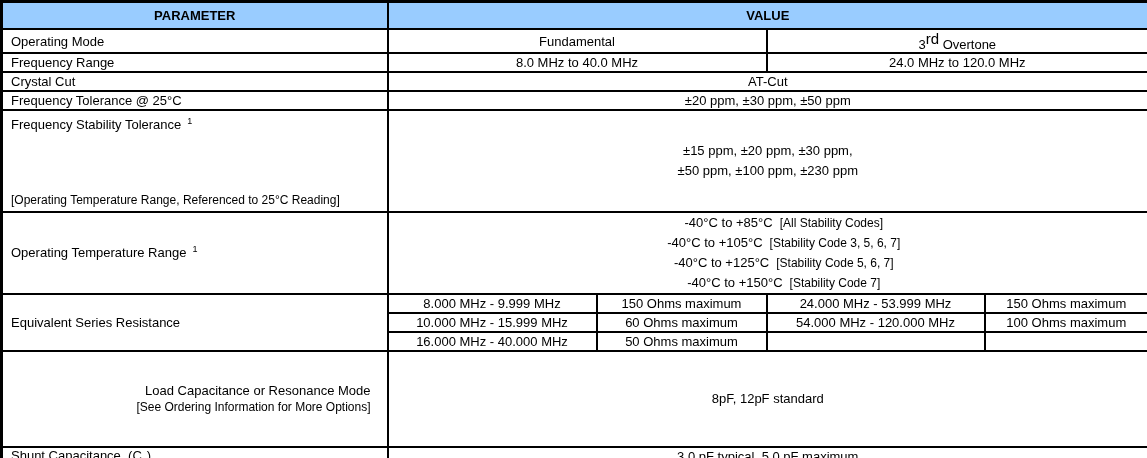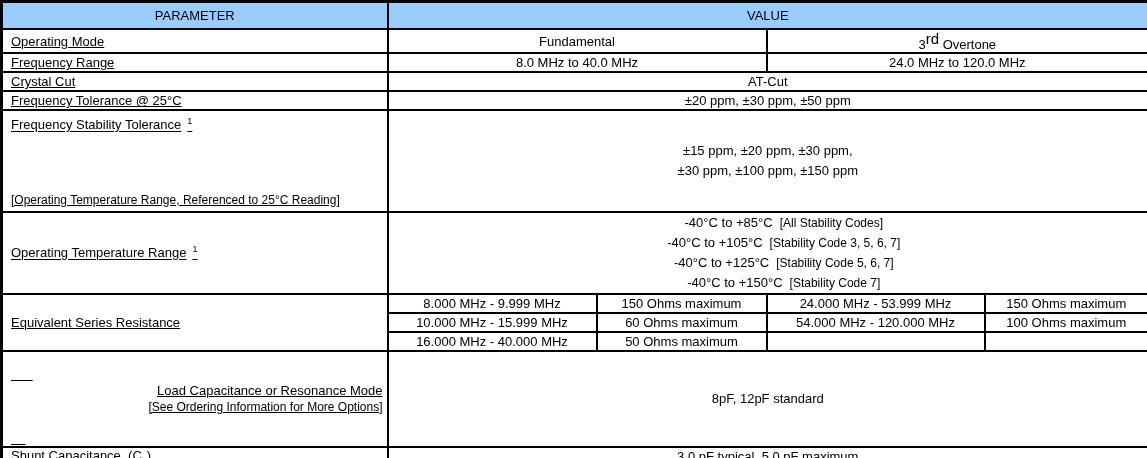--- a/index.html
+++ b/index.html
@@ -20,29 +20,28 @@
     border:3px solid var(--border);
   }
   table.spec td{
     border:2px solid var(--border);
     font-size:13px;
     overflow:hidden;
     vertical-align:middle;
   }
   td.hdr{
     background:var(--header-bg);
-    font-weight:normal;
+    font-weight:bold;
     text-align:center;
     font-size:14px;
   }
   td.lbl{
     text-align:left;
-    padding:0 4px 0 8px;
+    padding:0 16px 0 8px;
     white-space:pre;
-    text-decoration:underline;
   }
   td.val{
     text-align:center;
     padding:0 2px;
   }
   sup.ref{
     font-size:9px;
     margin-left:6px;
   }
   sup.ord{
@@ -132,21 +131,21 @@
 
   <tr class="h56">
     <td class="lbl">
       <div class="lbl-stack">
         <div><span>Frequency Stability Tolerance</span><sup class="ref">1</sup></div>
         <div class="note">[Operating Temperature Range, Referenced to 25°C Reading]</div>
       </div>
     </td>
     <td class="val" colspan="4">
       <div class="stab-line">±15 ppm, ±20 ppm, ±30 ppm,</div>
-      <div class="stab-line">±30 ppm, ±100 ppm, ±150 ppm</div>
+      <div class="stab-line">±50 ppm, ±100 ppm, ±230 ppm</div>
     </td>
   </tr>
 
   <tr class="h79">
     <td class="lbl"><span>Operating Temperature Range</span><sup class="ref">1</sup></td>
     <td class="val" colspan="4">
       <div class="temp-line"><span>-40°C to +85°C</span><span class="note">[All Stability Codes]</span></div>
       <div class="temp-line"><span>-40°C to +105°C</span><span class="note">[Stability Code 3, 5, 6, 7]</span></div>
       <div class="temp-line"><span>-40°C to +125°C</span><span class="note">[Stability Code 5, 6, 7]</span></div>
       <div class="temp-line"><span>-40°C to +150°C</span><span class="note">[Stability Code 7]</span></div>

